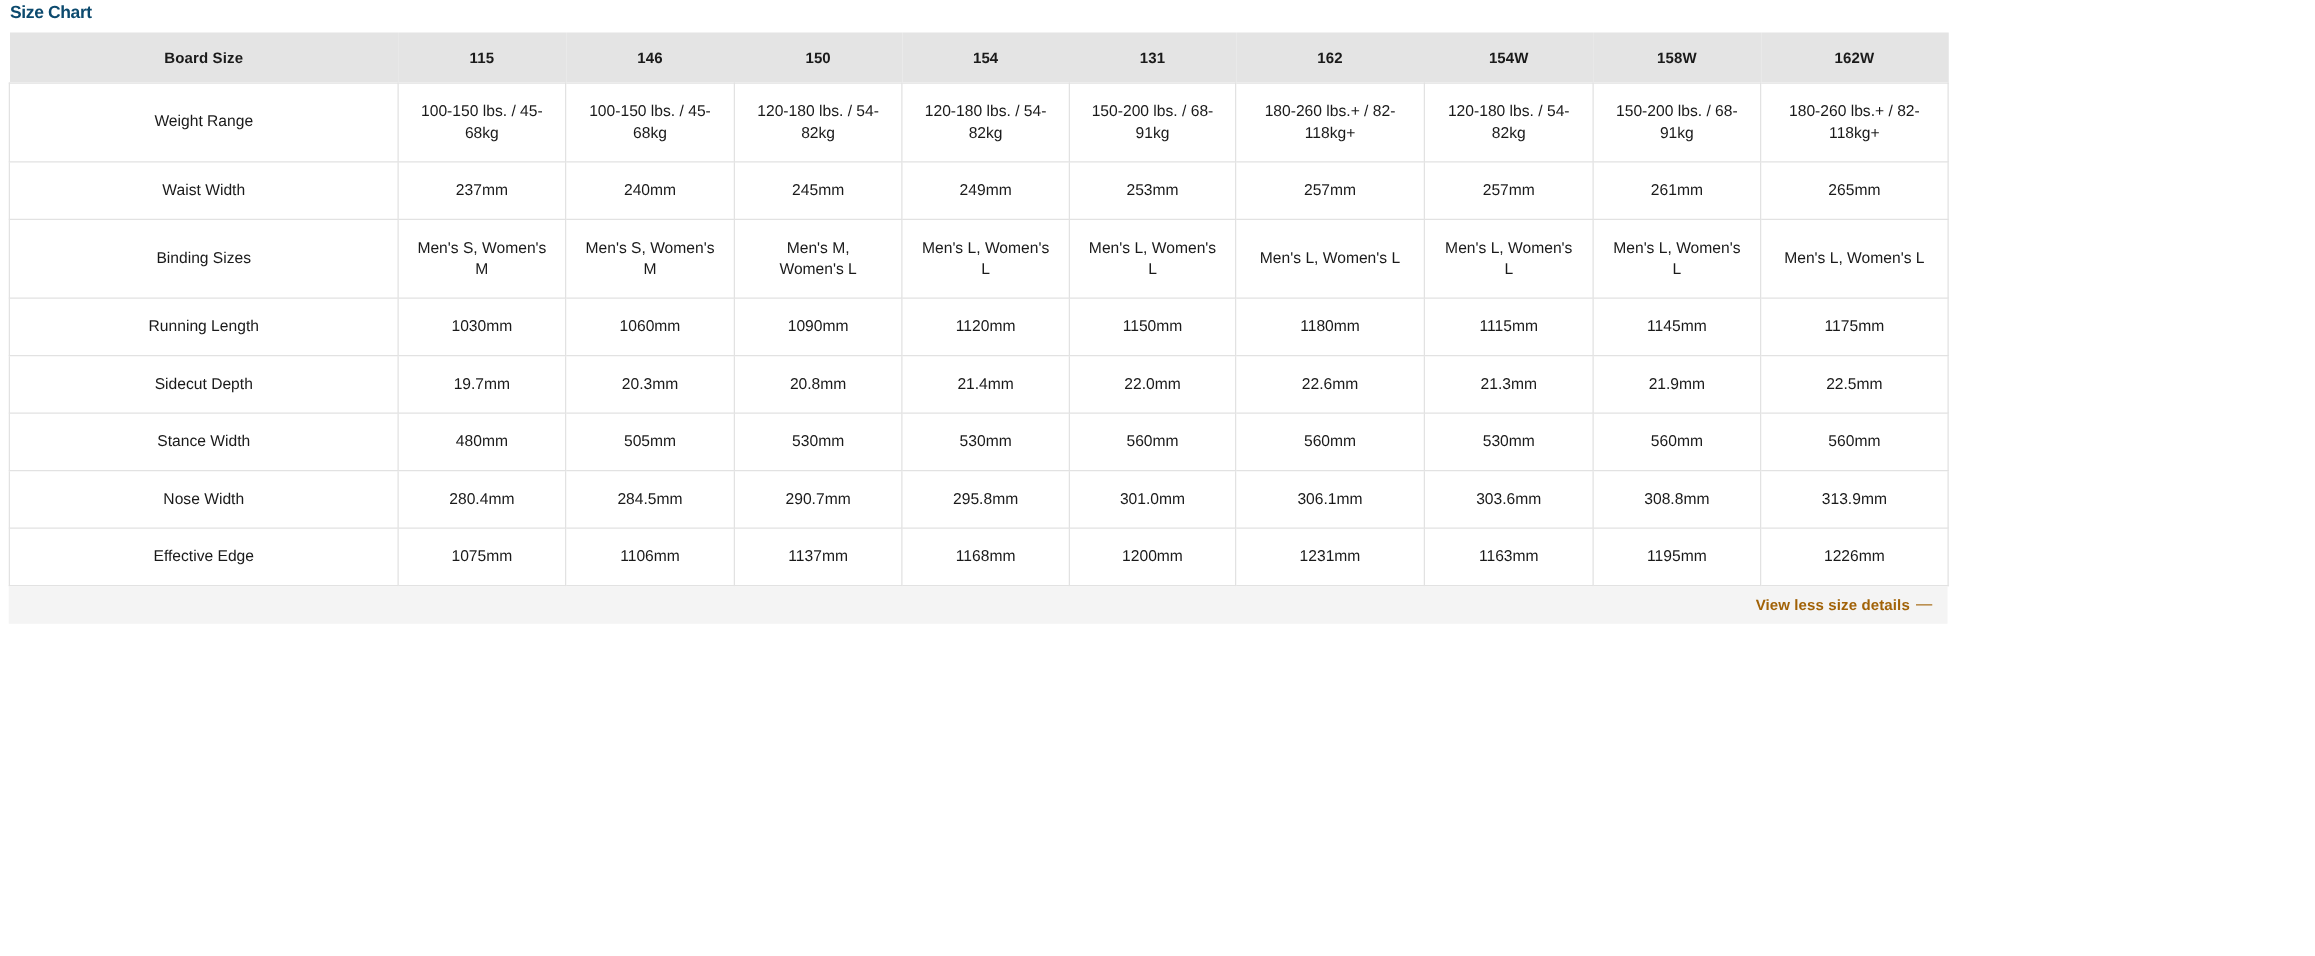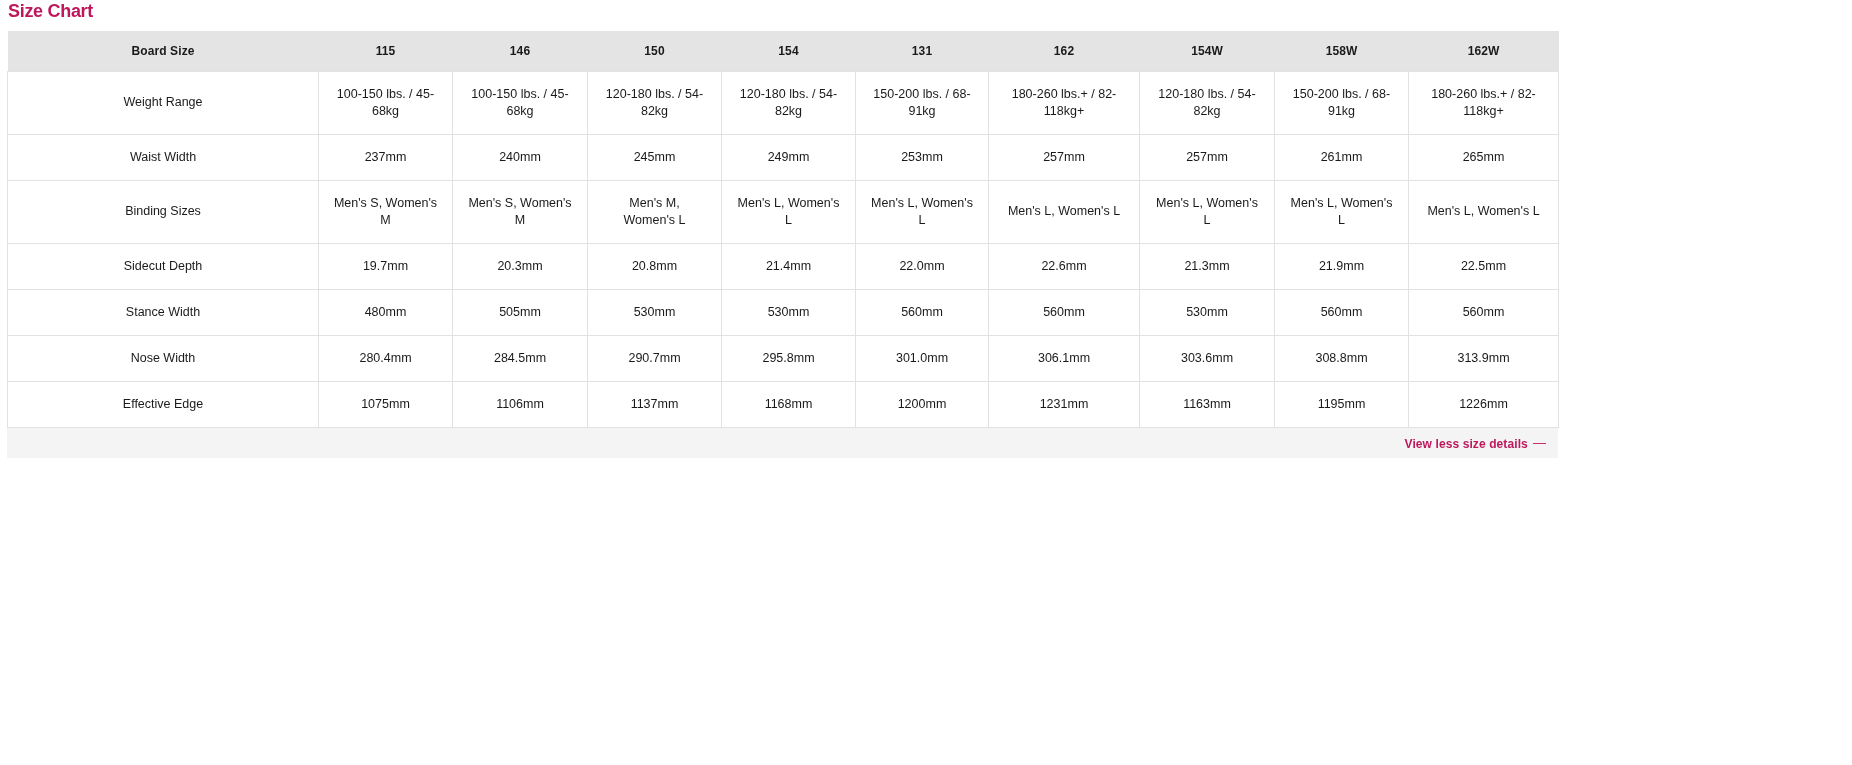--- a/index.html
+++ b/index.html
@@ -6,24 +6,24 @@
   html, body {
     background: #ffffff;
     width: 1852px;
     height: 765px;
     overflow: hidden;
     font-family: "Liberation Sans", sans-serif;
     color: #1a1a1a;
   }
   .page { padding: 1px 0 0 7px; }
   .page-title {
-    font-size: 18px;
+    font-size: 14px;
     font-weight: 700;
     letter-spacing: -0.3px;
-    color: #be185d;
+    color: #0c4a6e;
     padding: 0 0 9px 1px;
   }
   .table-wrap { width: 1551px; }
   table {
     width: 1551px;
     border-collapse: collapse;
     table-layout: fixed;
   }
   thead th {
     background: #e4e4e4;
@@ -47,21 +47,21 @@
   }
   .table-footer {
     background: #f4f4f4;
     width: 1551px;
     padding: 6px 12px 6px 12px;
     text-align: right;
   }
   .footer-link {
     font-size: 12px;
     font-weight: 700;
-    color: #be185d;
+    color: #a16207;
     text-decoration: none;
     cursor: pointer;
     letter-spacing: 0.1px;
     display: inline-flex;
     align-items: flex-end;
     gap: 5px;
     margin-left: 48px;
   }
   .footer-link .dash {
     font-weight: 400;
@@ -135,20 +135,32 @@
             <td>Men's S, Women's M</td>
             <td>Men's M, Women's L</td>
             <td>Men's L, Women's L</td>
             <td>Men's L, Women's L</td>
             <td>Men's L, Women's L</td>
             <td>Men's L, Women's L</td>
             <td>Men's L, Women's L</td>
             <td>Men's L, Women's L</td>
           </tr>
           <tr>
+            <td>Running Length</td>
+            <td>1030mm</td>
+            <td>1060mm</td>
+            <td>1090mm</td>
+            <td>1120mm</td>
+            <td>1150mm</td>
+            <td>1180mm</td>
+            <td>1115mm</td>
+            <td>1145mm</td>
+            <td>1175mm</td>
+          </tr>
+          <tr>
             <td>Sidecut Depth</td>
             <td>19.7mm</td>
             <td>20.3mm</td>
             <td>20.8mm</td>
             <td>21.4mm</td>
             <td>22.0mm</td>
             <td>22.6mm</td>
             <td>21.3mm</td>
             <td>21.9mm</td>
             <td>22.5mm</td>

